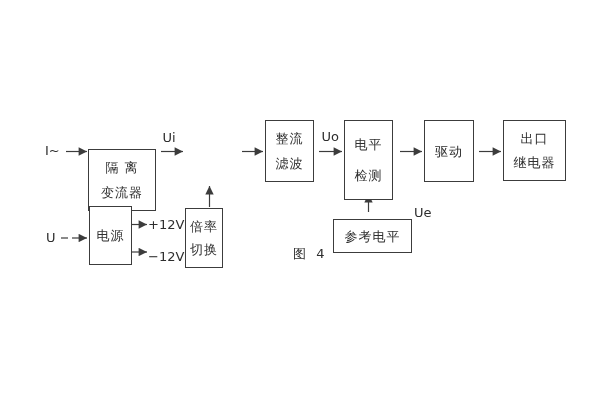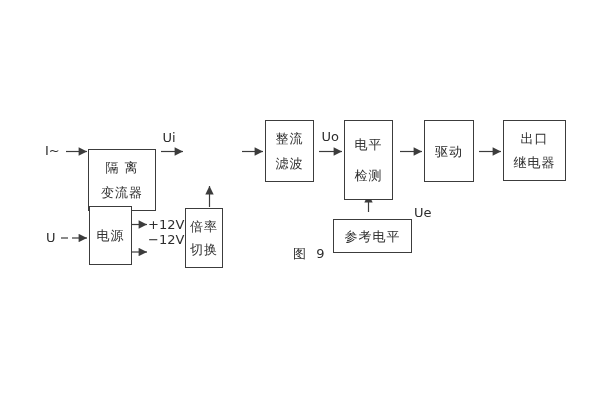--- a/index.html
+++ b/index.html
@@ -34,21 +34,21 @@
   
   #b7 { left: 89px;  top: 206px; width: 43px; height: 59px; }
   #b8 { left: 185px; top: 208px; width: 38px; height: 60px; }
   #b9 { left: 333px; top: 219px; width: 79px; height: 34px; }
   
   #lbl-i   { left: 45px;  top: 144px; }
   #lbl-ui  { left: 159px; top: 131px; width: 20px; text-align: center; }
   #lbl-uo  { left: 317px; top: 130px; width: 22px; text-align: right; }
   #lbl-ue  { left: 377px; top: 206px; margin-left: 37px; }
   #lbl-p12 { left: 148px; top: 218px; text-align: right; }
-  #lbl-n12 { left: 148px; top: 233px; }
+  #lbl-n12 { left: 148px; top: 250px; }
   #lbl-u   { left: 46px;  top: 231px; }
   #caption { left: 293px; top: 247px; letter-spacing: 3px; }
 </style>
 </head>
 <body>
 
 <div class="stage">
 
   <svg class="wires" viewBox="0 0 600 400" aria-hidden="true">
     <defs>
@@ -113,15 +113,15 @@
   </div>
 
   <span class="lbl" id="lbl-i">I~</span>
   <span class="lbl" id="lbl-u">U</span>
   <span class="lbl" id="lbl-ui">Ui</span>
   <span class="lbl" id="lbl-uo">Uo</span>
   <span class="lbl" id="lbl-ue">Ue</span>
   <span class="lbl" id="lbl-p12">+12V</span>
   <span class="lbl" id="lbl-n12">−12V</span>
 
-  <span class="lbl" id="caption">图 9</span>
+  <span class="lbl" id="caption">图 4</span>
 
 </div>
 
 </body></html>

